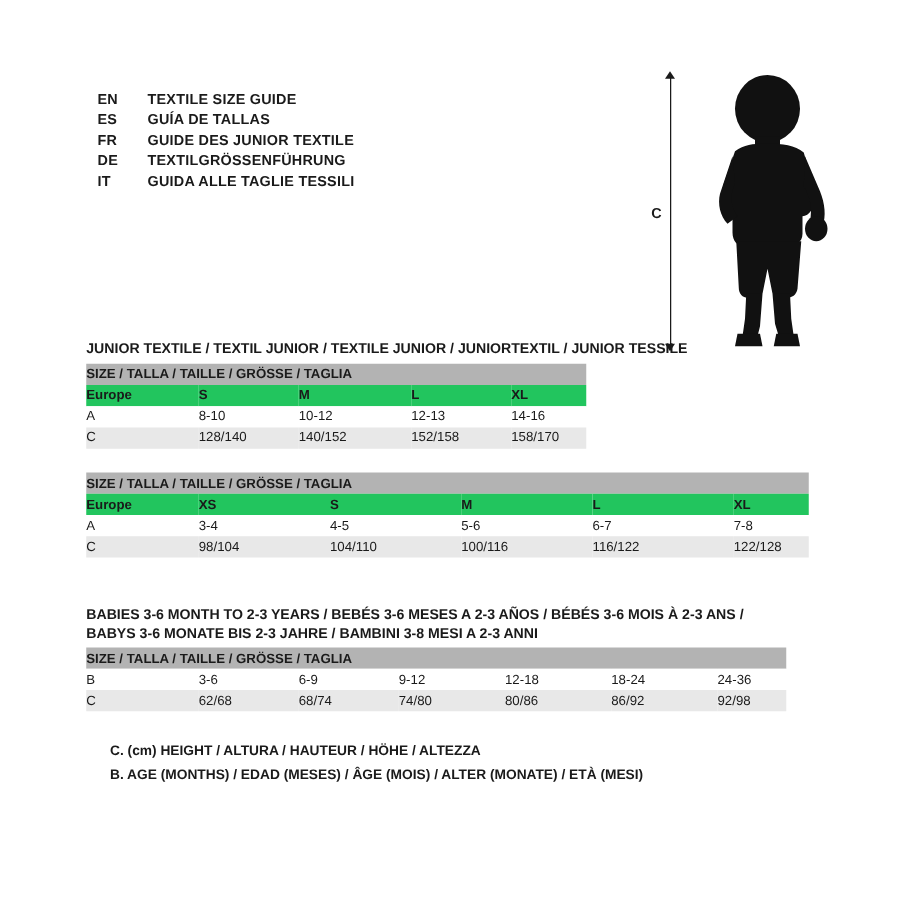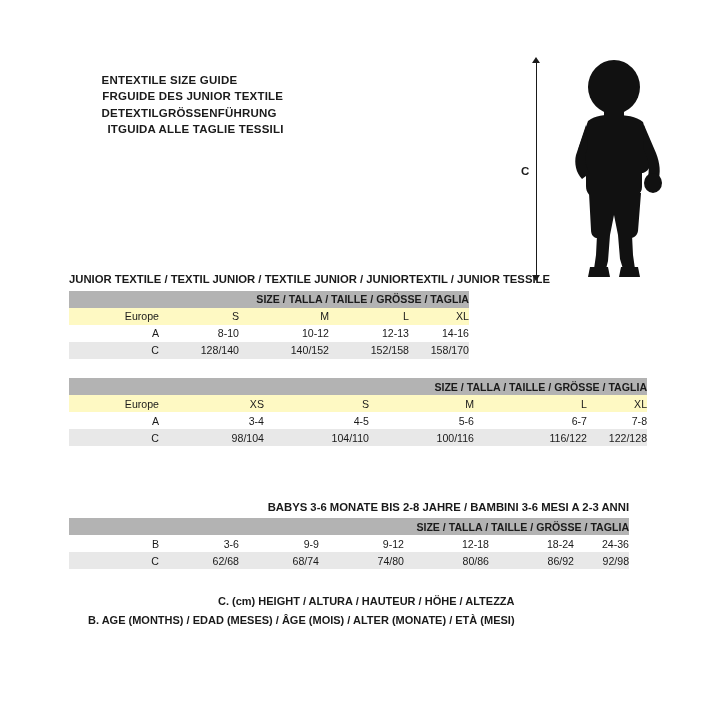--- a/index.html
+++ b/index.html
@@ -12,21 +12,20 @@
     background: #ffffff;
     font-family: "Liberation Sans", sans-serif;
     color: #1a1a1a;
     overflow: hidden;
   }
   .page {
     position: relative;
     width: 633px;
     height: 720px;
     box-sizing: border-box;
-    text-align: right;
   }
 
   
   .lang-block {
     position: absolute;
     left: 78px;
     top: 74px;
     font-size: 11.5px;
     font-weight: bold;
     letter-spacing: 0.2px;
@@ -135,22 +134,22 @@
     background: #ffffff;
   }
   .cell-label {
     padding-left: 6px;
     font-weight: normal;
   }
   .cell-val {
     padding-left: 4px;
   }
   .col-head td {
-    background: #fef9c3;
-    font-weight: normal;
+    background: #22c55e;
+    font-weight: bold;
   }
 
   
   .footnotes {
     position: absolute;
     left: 88px;
     top: 592px;
     font-size: 11px;
     font-weight: bold;
     line-height: 19px;
@@ -162,20 +161,24 @@
 </style>
 </head>
 <body>
 
 <div class="page">
 
   <div class="lang-block">
     <div class="lang-row">
       <span class="lang-code">EN</span>
       <span class="lang-text">TEXTILE SIZE GUIDE</span>
+    </div>
+    <div class="lang-row">
+      <span class="lang-code">ES</span>
+      <span class="lang-text">GUÍA DE TALLAS</span>
     </div>
     <div class="lang-row">
       <span class="lang-code">FR</span>
       <span class="lang-text">GUIDE DES JUNIOR TEXTILE</span>
     </div>
     <div class="lang-row">
       <span class="lang-code">DE</span>
       <span class="lang-text">TEXTILGRÖSSENFÜHRUNG</span>
     </div>
     <div class="lang-row">
@@ -295,41 +298,41 @@
           <td class="cell-val">100/116</td>
           <td class="cell-val">116/122</td>
           <td class="cell-val">122/128</td>
         </tr>
       </tbody>
     </table>
   </div>
 
   <div class="section" style="top:485px;">
     <div class="section-title">
-      <br>
-      <span>BABYS 3-6 MONATE BIS 2-8 JAHRE / BAMBINI 3-6 MESI A 2-3 ANNI</span>
+      <span>BABIES 3-6 MONTH TO 2-3 YEARS / BEBÉS 3-6 MESES A 2-3 AÑOS / BÉBÉS 3-6 MOIS À 2-3 ANS /</span><br>
+      <span>BABYS 3-6 MONATE BIS 2-3 JAHRE / BAMBINI 3-8 MESI A 2-3 ANNI</span>
     </div>
     <table class="size-table" style="width:560px;">
       <colgroup>
         <col style="width:90px">
           <col style="width:80px">
           <col style="width:80px">
           <col style="width:85px">
           <col style="width:85px">
           <col style="width:85px">
           <col style="width:55px">
       </colgroup>
       <tbody>
         <tr class="band-head">
           <td colspan="7">SIZE / TALLA / TAILLE / GRÖSSE / TAGLIA</td>
         </tr>
         <tr class="row-plain">
           <td class="cell-label">B</td>
           <td class="cell-val">3-6</td>
-          <td class="cell-val">9-9</td>
+          <td class="cell-val">6-9</td>
           <td class="cell-val">9-12</td>
           <td class="cell-val">12-18</td>
           <td class="cell-val">18-24</td>
           <td class="cell-val">24-36</td>
         </tr>
         <tr class="row-shaded">
           <td class="cell-label">C</td>
           <td class="cell-val">62/68</td>
           <td class="cell-val">68/74</td>
           <td class="cell-val">74/80</td>

